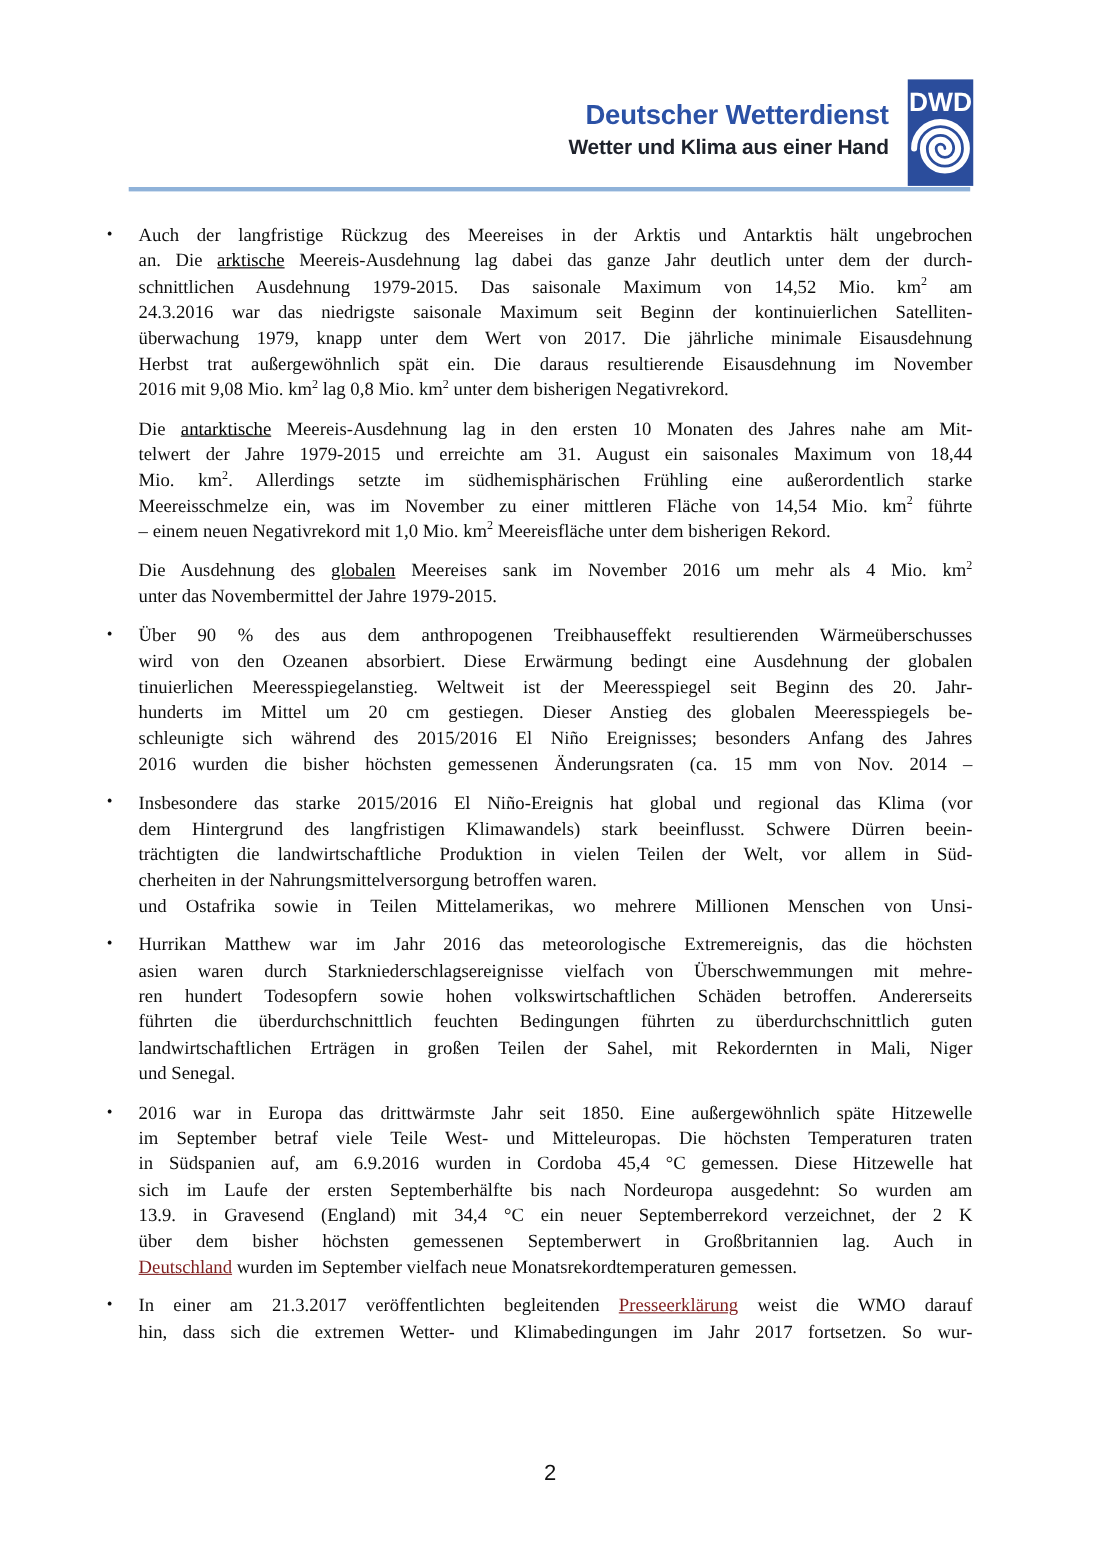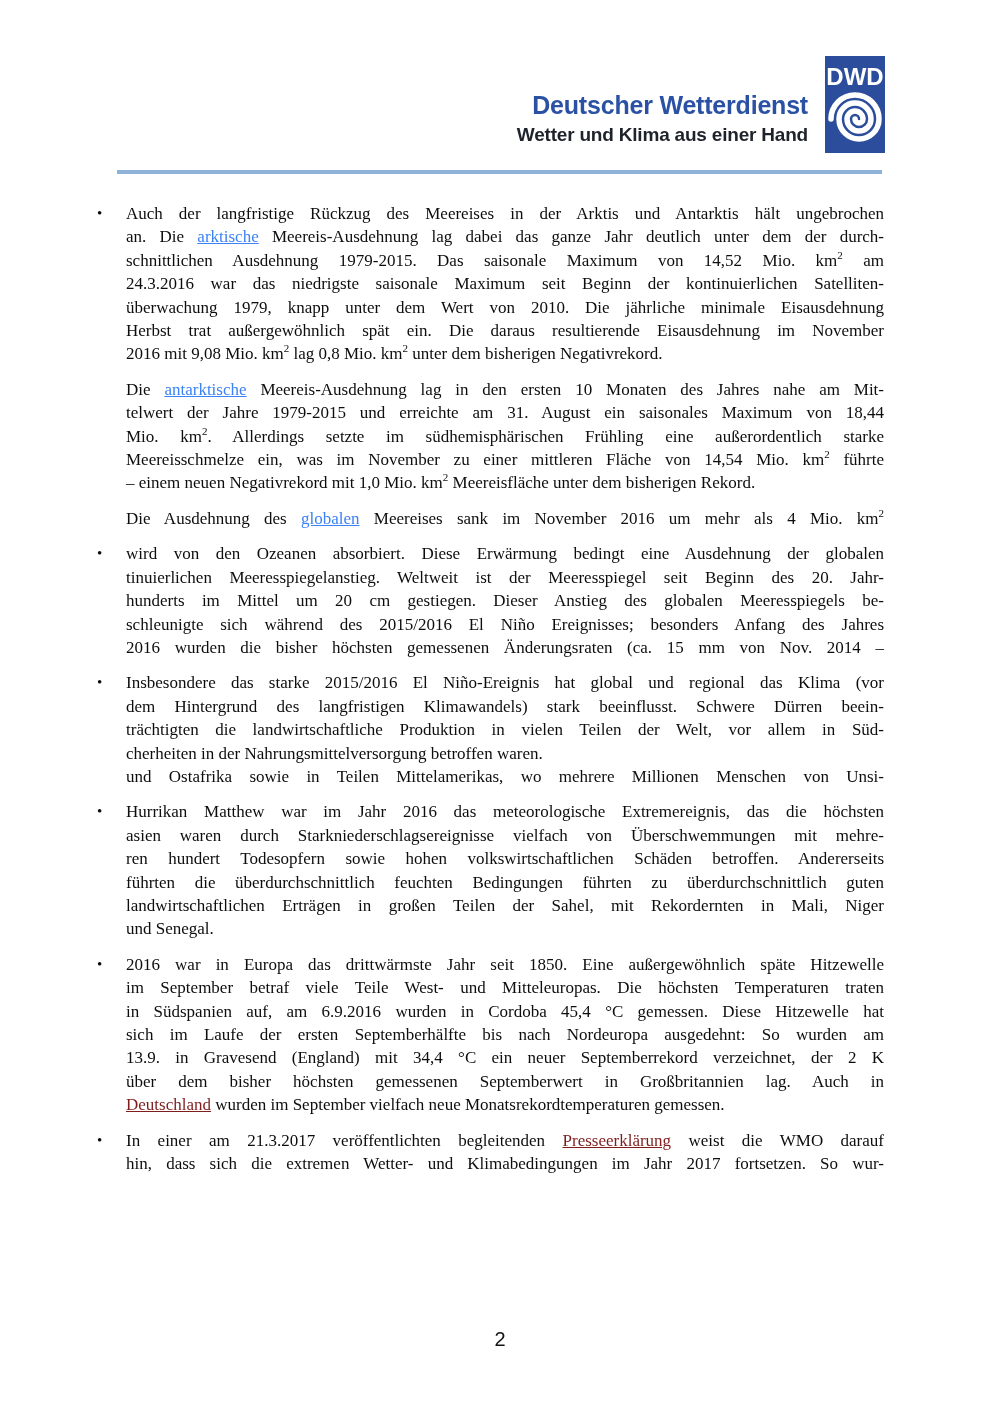--- a/index.html
+++ b/index.html
@@ -33,21 +33,21 @@
   .brand .tagline {
     margin-top: 7px;
     font-size: 19px;
     font-weight: bold;
     letter-spacing: -0.2px;
     color: #1E222B;
     display: block;
   }
   .logo-box {
     position: absolute;
-    top: 56px;
+    top: 72px;
     left: 825px;
     width: 60px;
     height: 97px;
   }
   .rule {
     position: absolute;
     top: 170px;
     left: 117px;
     width: 765px;
     height: 4px;
@@ -77,21 +77,21 @@
   .line {
     text-align: justify;
     text-align-last: justify;
     -moz-text-align-last: justify;
   }
   .line.last {
     text-align-last: left;
     -moz-text-align-last: left;
   }
   .link-u {
-    color: #3b82f6;
+    color: #000000;
     text-decoration: underline;
     cursor: pointer;
   }
   .link-b {
     color: #7f1d1d;
     text-decoration: underline;
     cursor: pointer;
     margin-top: 40px;
   }
   .sup {
@@ -132,36 +132,38 @@
 
   <div class="rule"></div>
 
   <div class="content" id="doc-body">
       <div class="para">
         <span class="bullet-marker">•</span>
         <div class="line">Auch der langfristige Rückzug des Meereises in der Arktis und Antarktis hält ungebrochen</div>
         <div class="line">an. Die <span class="link-u">arktische</span> Meereis-Ausdehnung lag dabei das ganze Jahr deutlich unter dem der durch-</div>
         <div class="line">schnittlichen Ausdehnung 1979-2015. Das saisonale Maximum von 14,52 Mio. km<span class="sup">2</span> am</div>
         <div class="line">24.3.2016 war das niedrigste saisonale Maximum seit Beginn der kontinuierlichen Satelliten-</div>
-        <div class="line">überwachung 1979, knapp unter dem Wert von 2010. Die jährliche minimale Eisausdehnung</div>
+        <div class="line">überwachung 1979, knapp unter dem Wert von 2017. Die jährliche minimale Eisausdehnung</div>
         <div class="line">Herbst trat außergewöhnlich spät ein. Die daraus resultierende Eisausdehnung im November</div>
         <div class="line last">2016 mit 9,08 Mio. km<span class="sup">2</span> lag 0,8 Mio. km<span class="sup">2</span> unter dem bisherigen Negativrekord.</div>
       </div>
       <div class="para">
         <div class="line">Die <span class="link-u">antarktische</span> Meereis-Ausdehnung lag in den ersten 10 Monaten des Jahres nahe am Mit-</div>
         <div class="line">telwert der Jahre 1979-2015 und erreichte am 31. August ein saisonales Maximum von 18,44</div>
         <div class="line">Mio. km<span class="sup">2</span>. Allerdings setzte im südhemisphärischen Frühling eine außerordentlich starke</div>
         <div class="line">Meereisschmelze ein, was im November zu einer mittleren Fläche von 14,54 Mio. km<span class="sup">2</span> führte</div>
         <div class="line last">– einem neuen Negativrekord mit 1,0 Mio. km<span class="sup">2</span> Meereisfläche unter dem bisherigen Rekord.</div>
       </div>
       <div class="para">
         <div class="line">Die Ausdehnung des <span class="link-u">globalen</span> Meereises sank im November 2016 um mehr als 4 Mio. km<span class="sup">2</span></div>
-      </div>
-      <div class="para">
-        <span class="bullet-marker">•</span>
+        <div class="line last">unter das Novembermittel der Jahre 1979-2015.</div>
+      </div>
+      <div class="para">
+        <span class="bullet-marker">•</span>
+        <div class="line">Über 90 % des aus dem anthropogenen Treibhauseffekt resultierenden Wärmeüberschusses</div>
         <div class="line">wird von den Ozeanen absorbiert. Diese Erwärmung bedingt eine Ausdehnung der globalen</div>
         <div class="line">tinuierlichen Meeresspiegelanstieg. Weltweit ist der Meeresspiegel seit Beginn des 20. Jahr-</div>
         <div class="line">hunderts im Mittel um 20 cm gestiegen. Dieser Anstieg des globalen Meeresspiegels be-</div>
         <div class="line">schleunigte sich während des 2015/2016 El Niño Ereignisses; besonders Anfang des Jahres</div>
         <div class="line">2016 wurden die bisher höchsten gemessenen Änderungsraten (ca. 15 mm von Nov. 2014 –</div>
       </div>
       <div class="para">
         <span class="bullet-marker">•</span>
         <div class="line">Insbesondere das starke 2015/2016 El Niño-Ereignis hat global und regional das Klima (vor</div>
         <div class="line">dem Hintergrund des langfristigen Klimawandels) stark beeinflusst. Schwere Dürren beein-</div>

